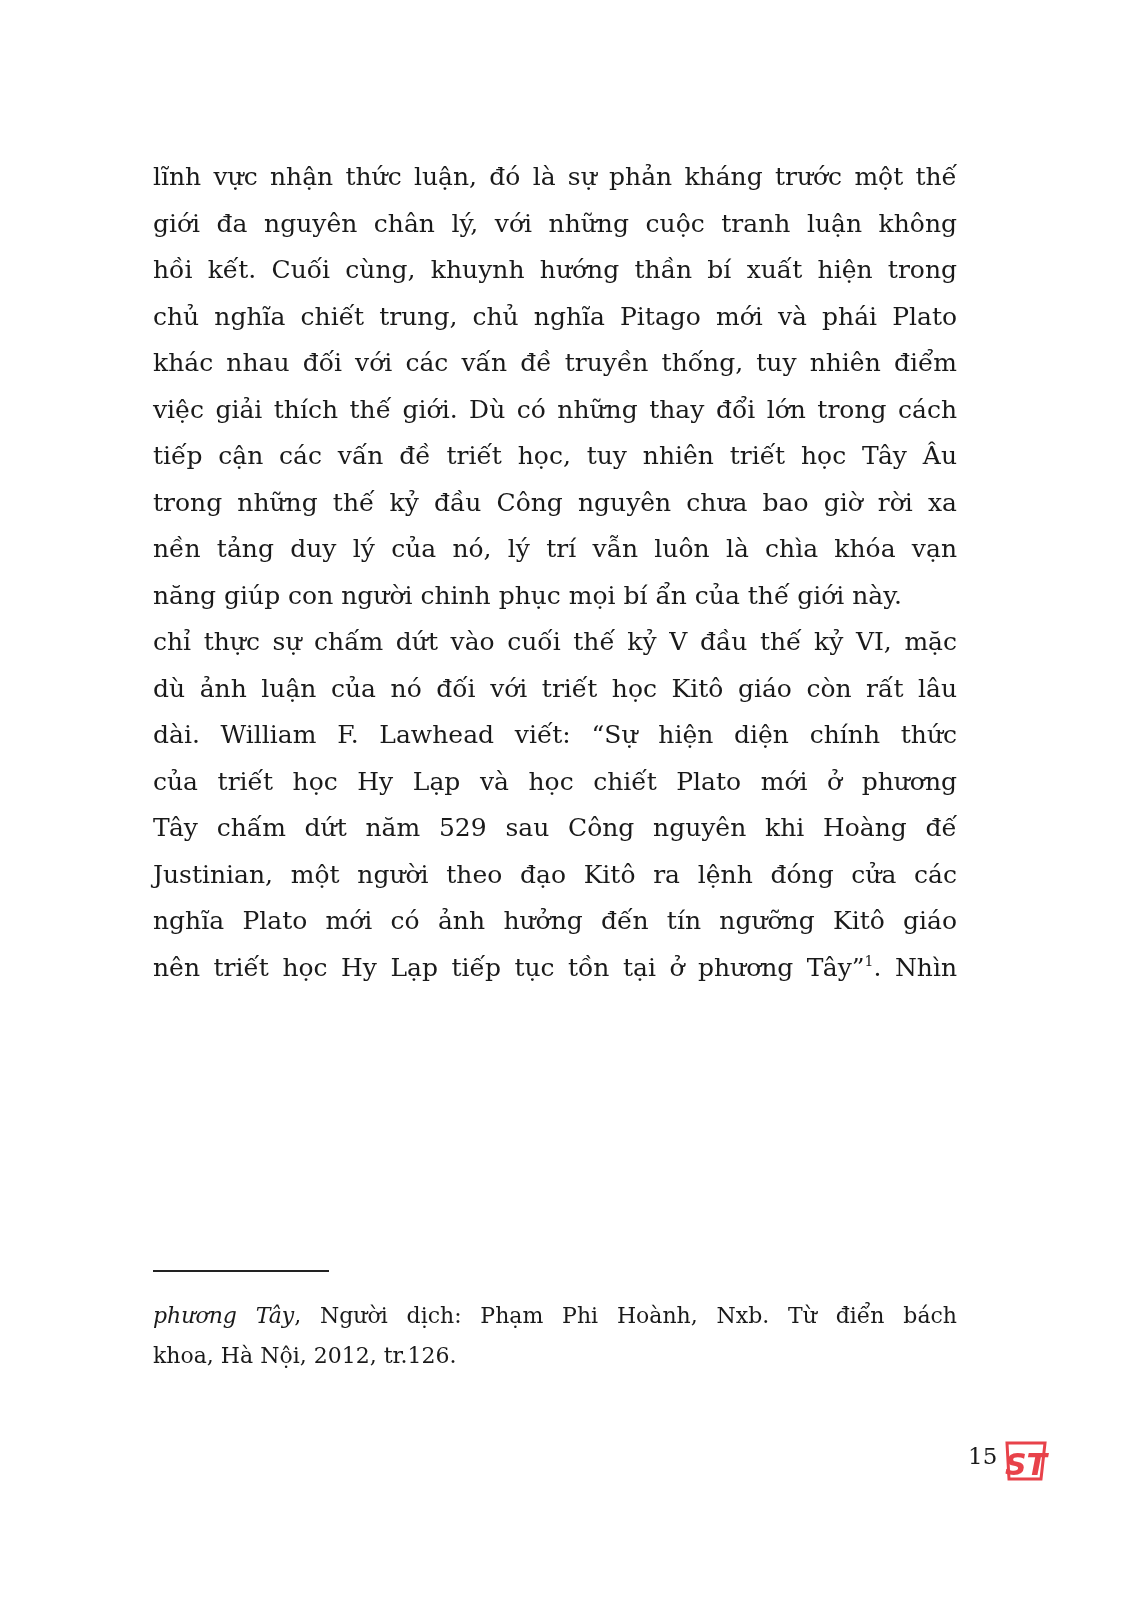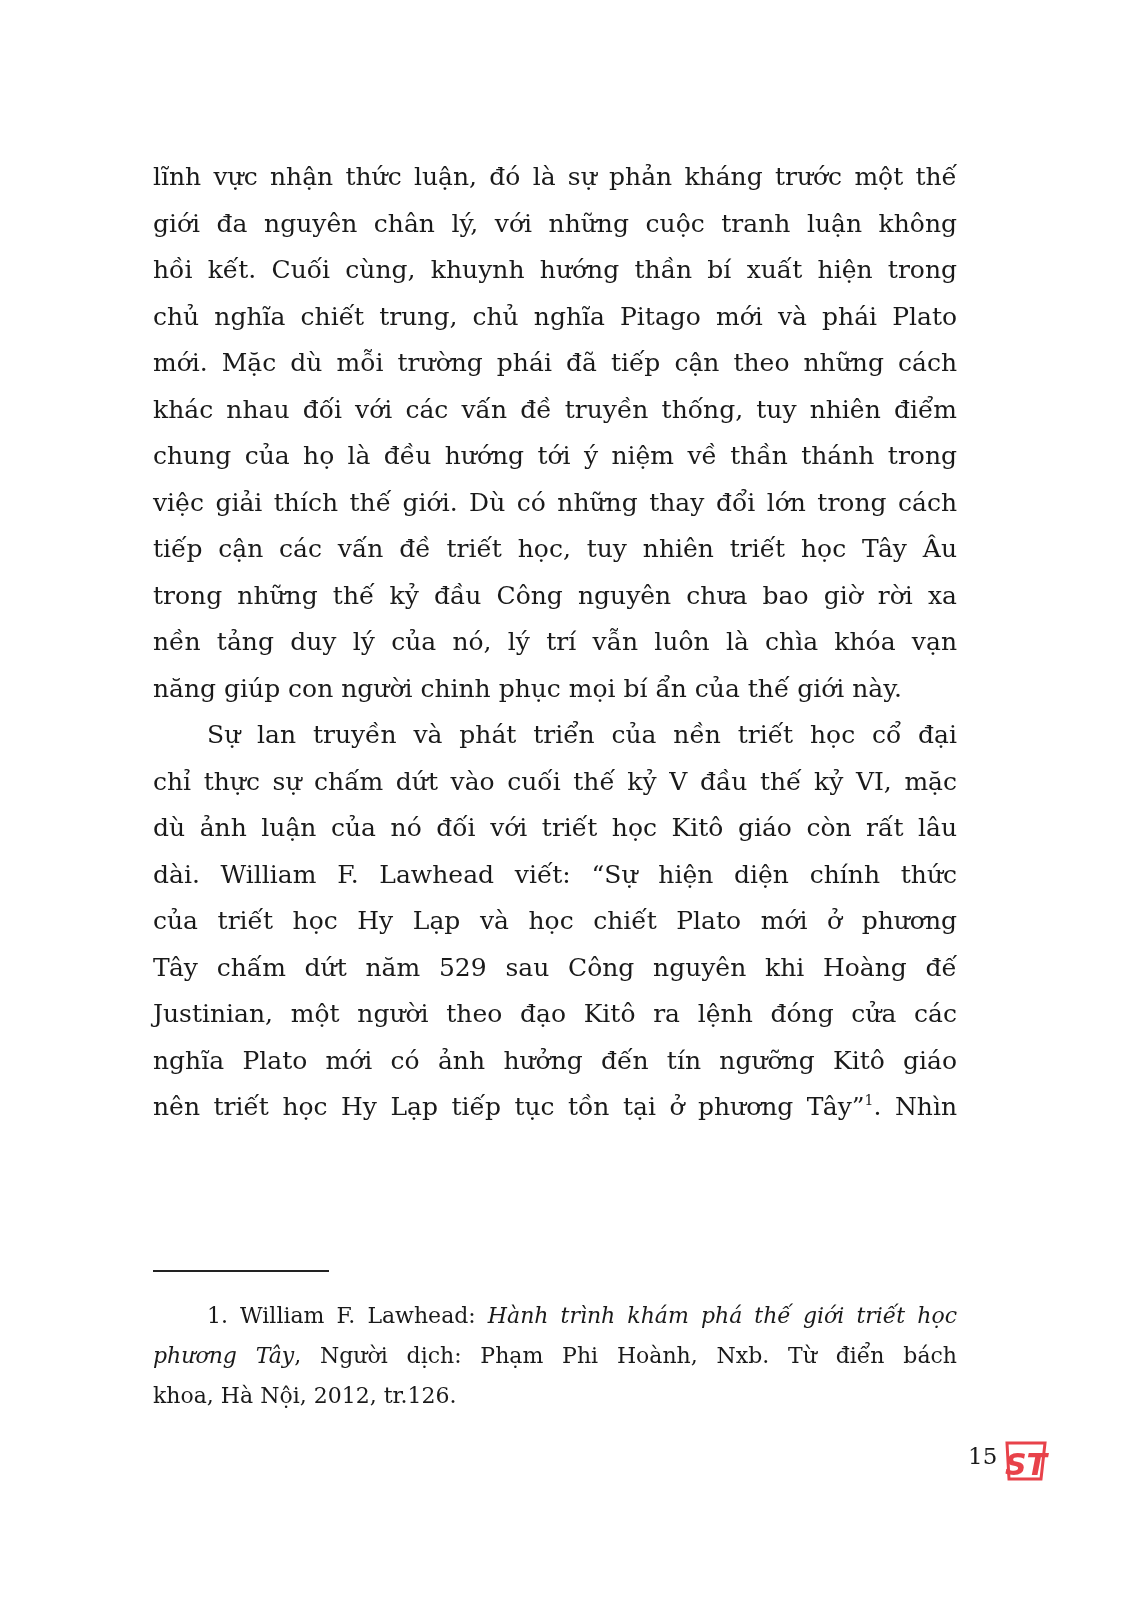--- a/index.html
+++ b/index.html
@@ -92,43 +92,39 @@
 </head>
 <body>
 
 <div class="page">
 
   <div class="body-text">
     <span class="line">lĩnh vực nhận thức luận, đó là sự phản kháng trước một thế</span>
     <span class="line">giới đa nguyên chân lý, với những cuộc tranh luận không</span>
     <span class="line">hồi kết. Cuối cùng, khuynh hướng thần bí xuất hiện trong</span>
     <span class="line">chủ nghĩa chiết trung, chủ nghĩa Pitago mới và phái Plato</span>
-    <span class="line">mới. Mặc dù mỗi trường phái đã tiếp cận theo những cách</span>
     <span class="line">khác nhau đối với các vấn đề truyền thống, tuy nhiên điểm</span>
-    <span class="line">chung của họ là đều hướng tới ý niệm về thần thánh trong</span>
     <span class="line">việc giải thích thế giới. Dù có những thay đổi lớn trong cách</span>
     <span class="line">tiếp cận các vấn đề triết học, tuy nhiên triết học Tây Âu</span>
     <span class="line">trong những thế kỷ đầu Công nguyên chưa bao giờ rời xa</span>
     <span class="line">nền tảng duy lý của nó, lý trí vẫn luôn là chìa khóa vạn</span>
     <span class="line last">năng giúp con người chinh phục mọi bí ẩn của thế giới này.</span>
-    <span class="line indent">Sự lan truyền và phát triển của nền triết học cổ đại</span>
     <span class="line">chỉ thực sự chấm dứt vào cuối thế kỷ V đầu thế kỷ VI, mặc</span>
     <span class="line">dù ảnh luận của nó đối với triết học Kitô giáo còn rất lâu</span>
     <span class="line">dài. William F. Lawhead viết: “Sự hiện diện chính thức</span>
     <span class="line">của triết học Hy Lạp và học chiết Plato mới ở phương</span>
     <span class="line">Tây chấm dứt năm 529 sau Công nguyên khi Hoàng đế</span>
     <span class="line">Justinian, một người theo đạo Kitô ra lệnh đóng cửa các</span>
     <span class="line">nghĩa Plato mới có ảnh hưởng đến tín ngưỡng Kitô giáo</span>
     <span class="line"><span>nên triết học Hy Lạp tiếp tục tồn tại ở phương Tây”</span><sup class="fn">1</sup><span>. Nhìn</span></span>
   </div>
 
   <div class="rule"></div>
 
   <div class="footnotes">
-    <span class="fline indent"><span>1.</span> <span>William F. Lawhead:</span> <i>Hành trình khám phá thế giới triết học</i></span>
     <span class="fline"><i>phương Tây</i><span>, Người dịch: Phạm Phi Hoành, Nxb. Từ điển bách</span></span>
     <span class="fline last">khoa, Hà Nội, 2012, tr.126.</span>
   </div>
 
   <div class="page-number">15</div>
 
   <div class="logo">
     <svg width="46" height="44" viewBox="0 0 46 44" xmlns="http://www.w3.org/2000/svg">
       <path d="M4 4 H42 L38 40 H6 Z" fill="#ffffff" stroke="#e8424a" stroke-width="3"></path>
       <text x="23" y="36" text-anchor="middle" font-family="DejaVu Sans, sans-serif" font-weight="bold" font-size="30" fill="#e8424a" font-style="italic">ST</text>

